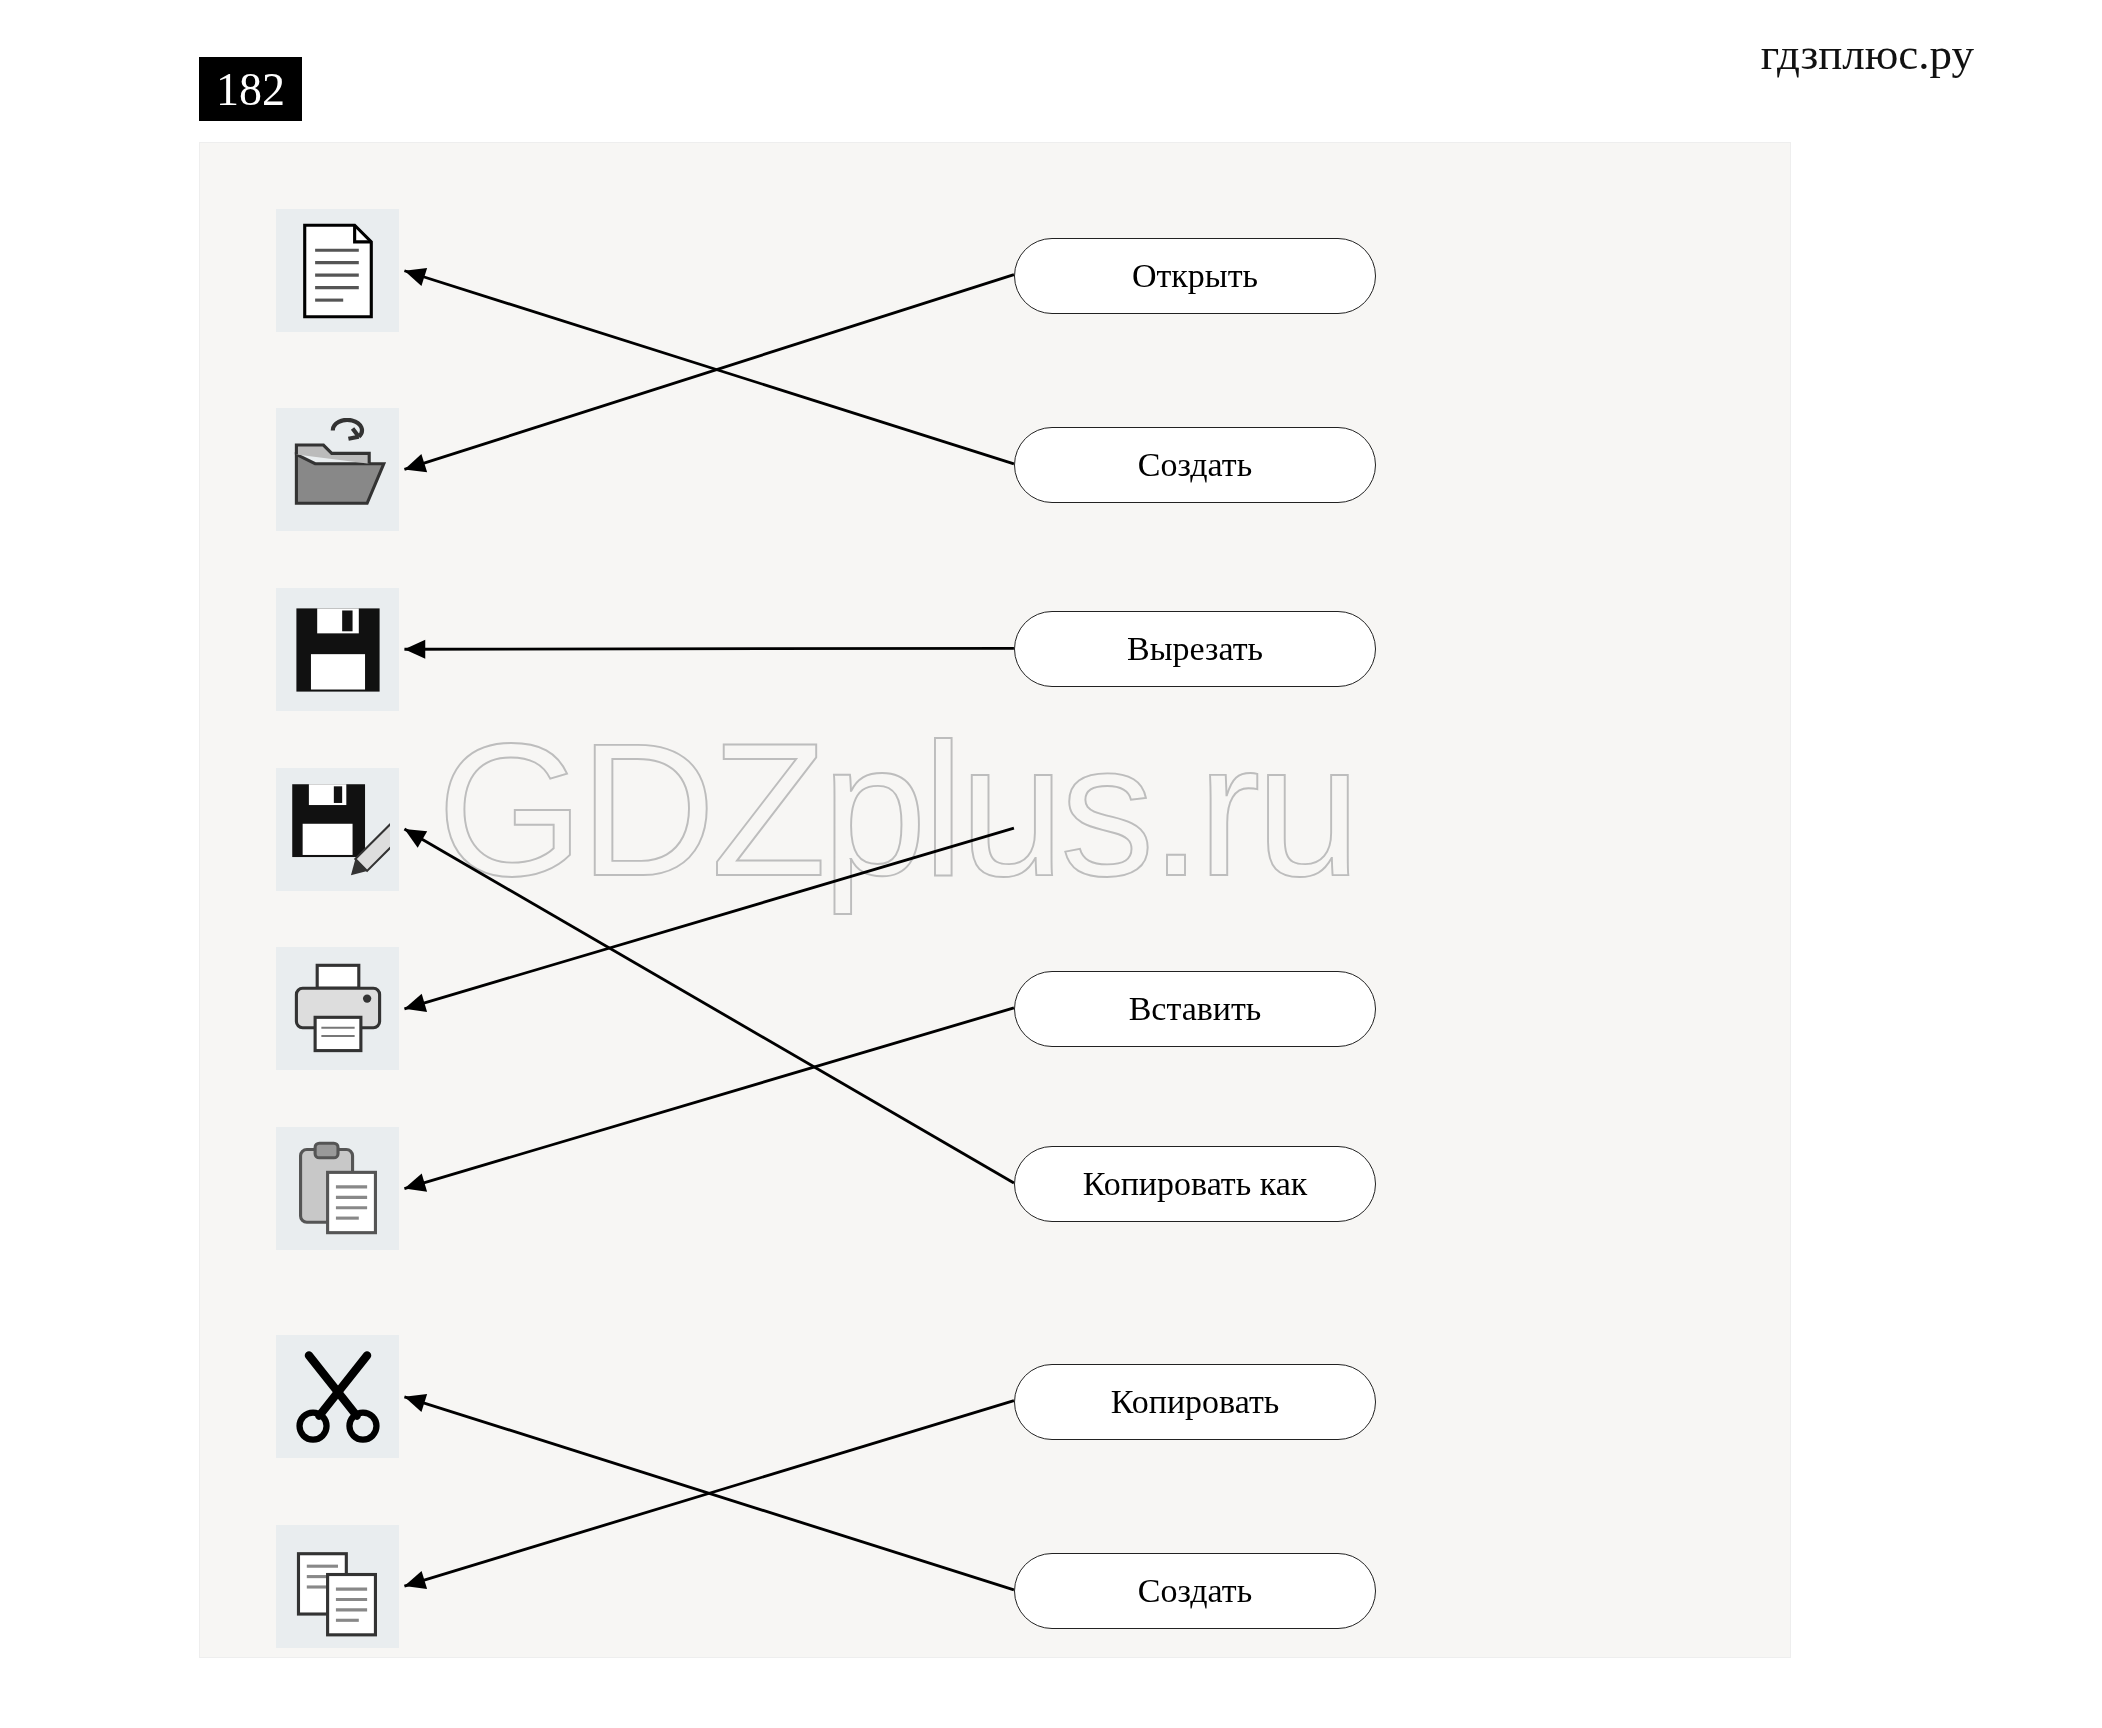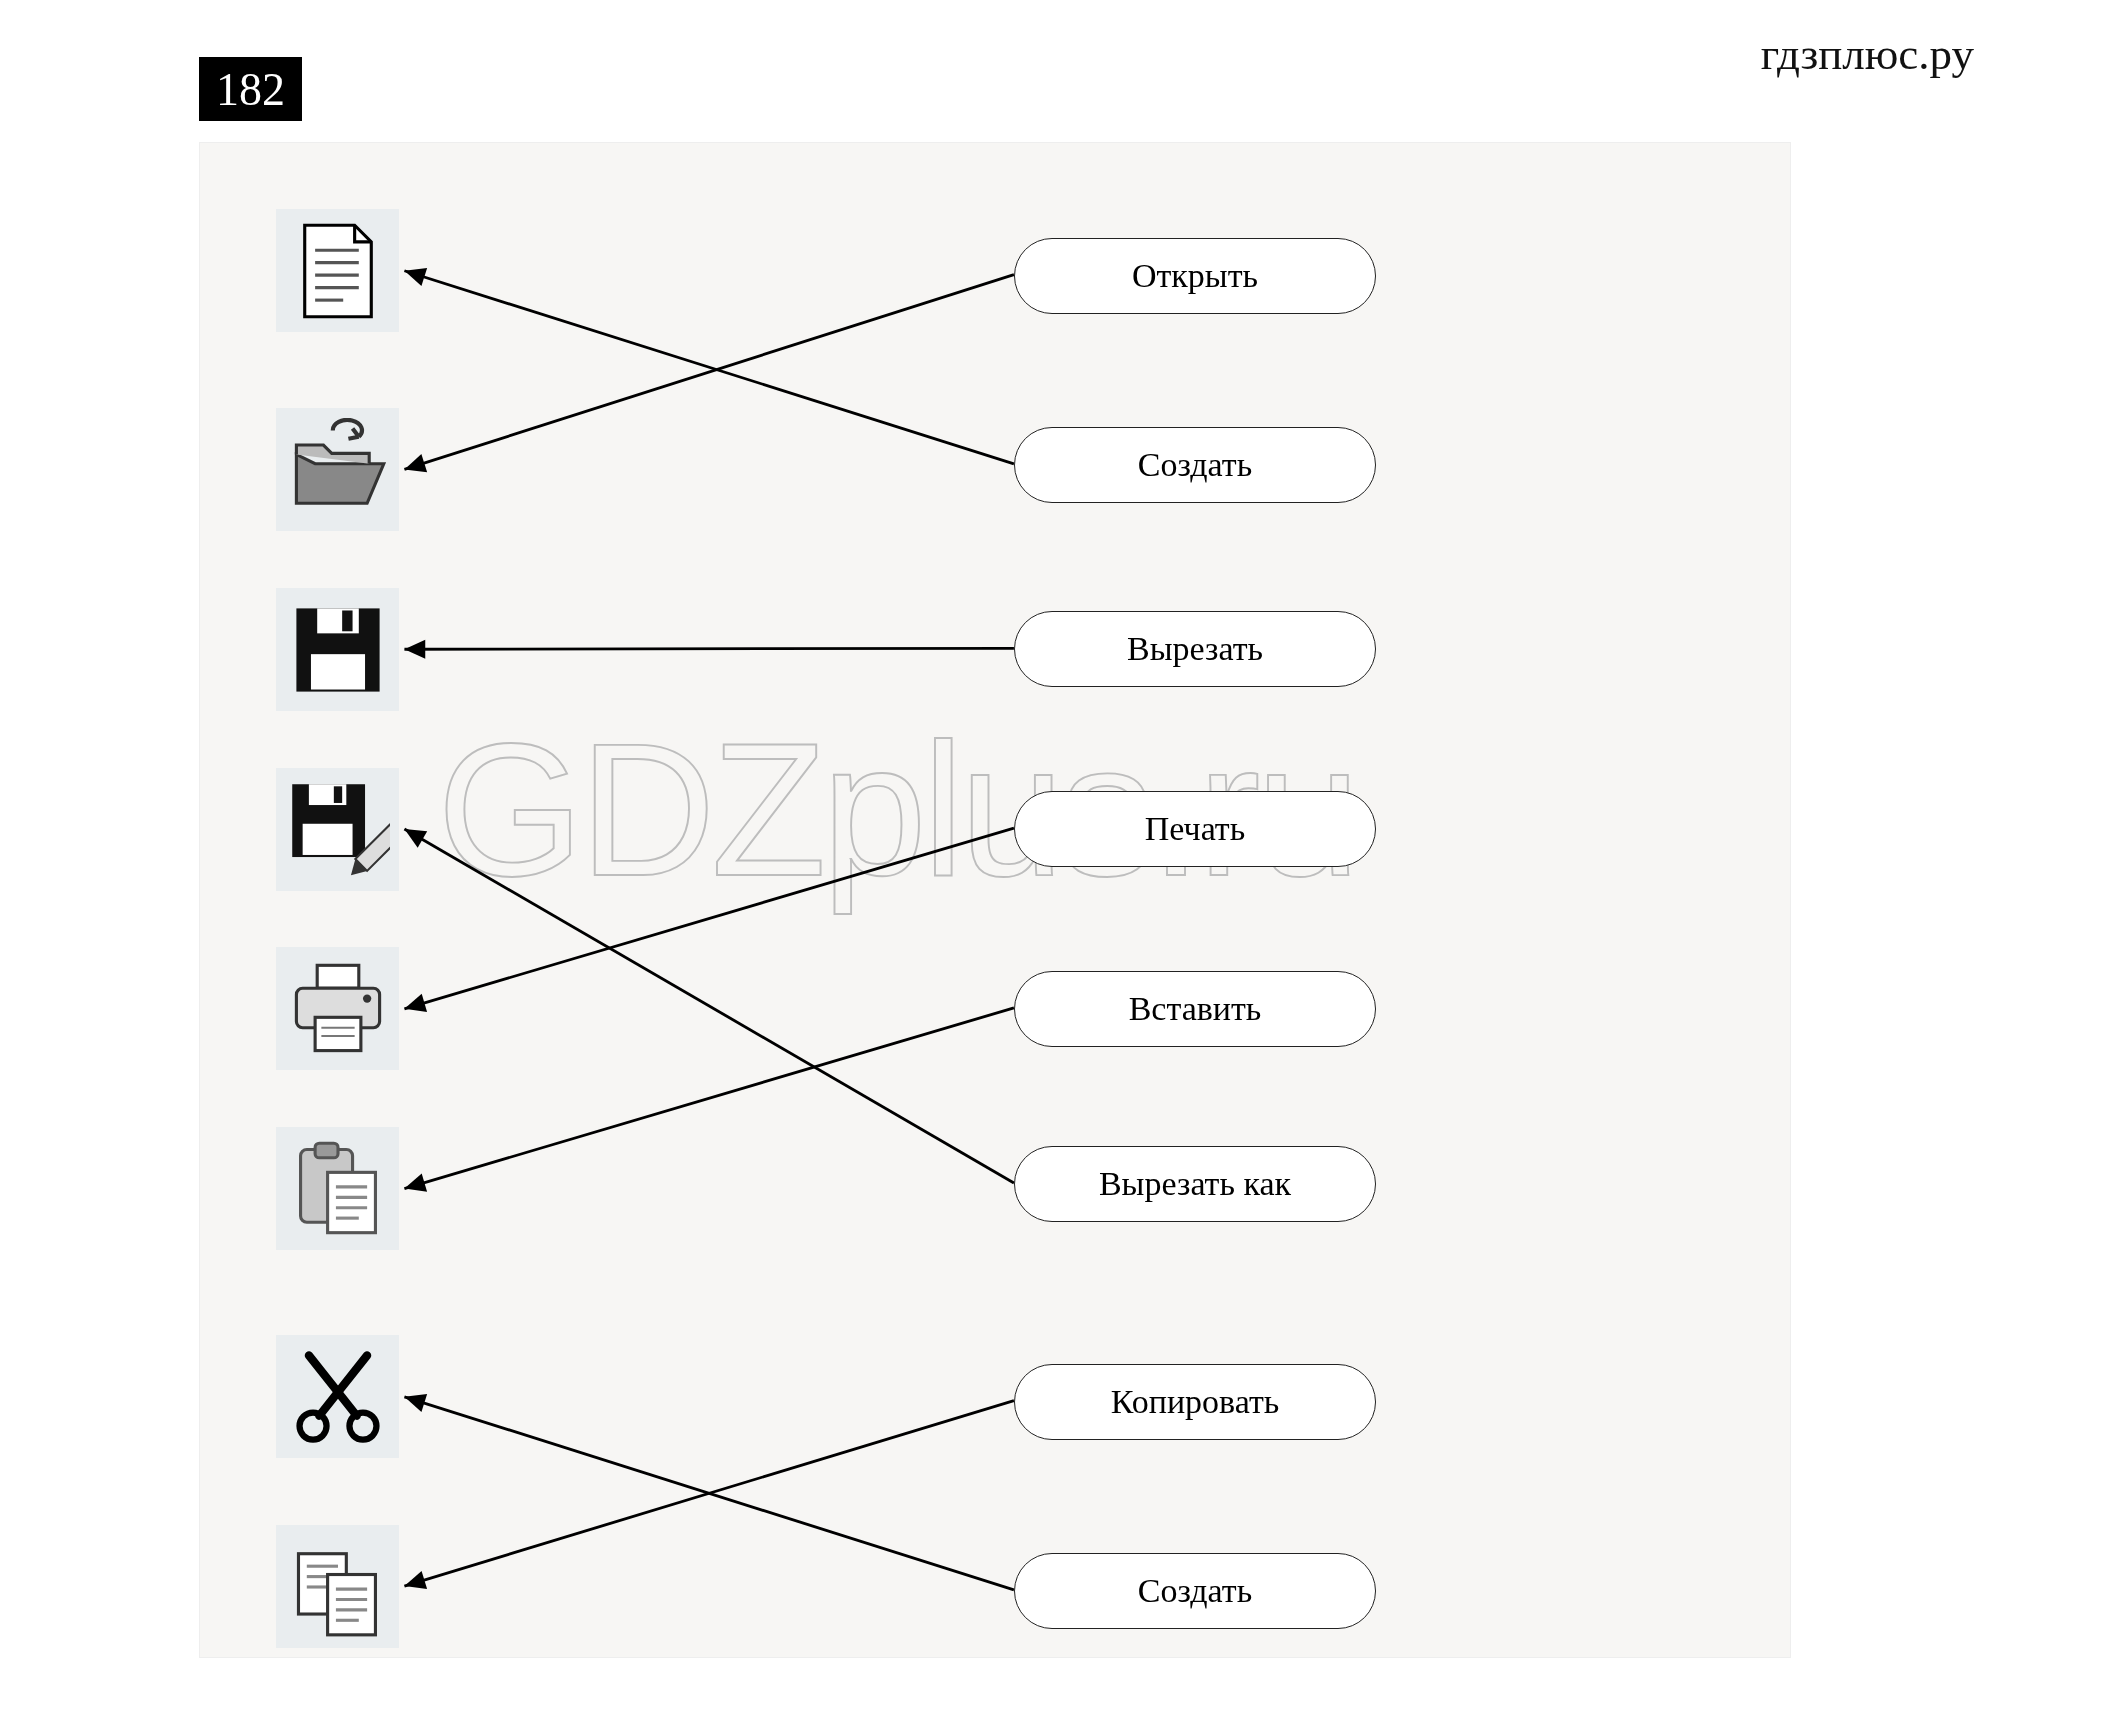--- a/index.html
+++ b/index.html
@@ -194,21 +194,20 @@
         <rect x="40" y="38" width="46" height="58" fill="#fff" stroke="#333" stroke-width="3"></rect>
         <line x1="48" y1="52" x2="78" y2="52" stroke="#888" stroke-width="3"></line>
         <line x1="48" y1="62" x2="78" y2="62" stroke="#888" stroke-width="3"></line>
         <line x1="48" y1="72" x2="78" y2="72" stroke="#888" stroke-width="3"></line>
         <line x1="48" y1="82" x2="70" y2="82" stroke="#888" stroke-width="3"></line>
       </svg>
         </div>
         <div class="label-box" style="left: 814px; top: 95px;">Открыть</div>
         <div class="label-box" style="left: 814px; top: 284px; text-align: center;">Создать</div>
         <div class="label-box" style="left: 814px; top: 468px;">Вырезать</div>
-        <div class="label-box" style="left: 814px; top: 648px;">Печать</div>
         <div class="label-box" style="left: 814px; top: 828px;">Вставить</div>
-        <div class="label-box" style="left: 814px; top: 1003px;">Вырезать как</div>
+        <div class="label-box" style="left: 814px; top: 1003px;">Копировать как</div>
         <div class="label-box" style="left: 814px; top: 1221px;">Копировать</div>
         <div class="label-box" style="left: 814px; top: 1410px;">Создать</div>
       </div>
   </div>
 </div>
 
 
 </body></html>

